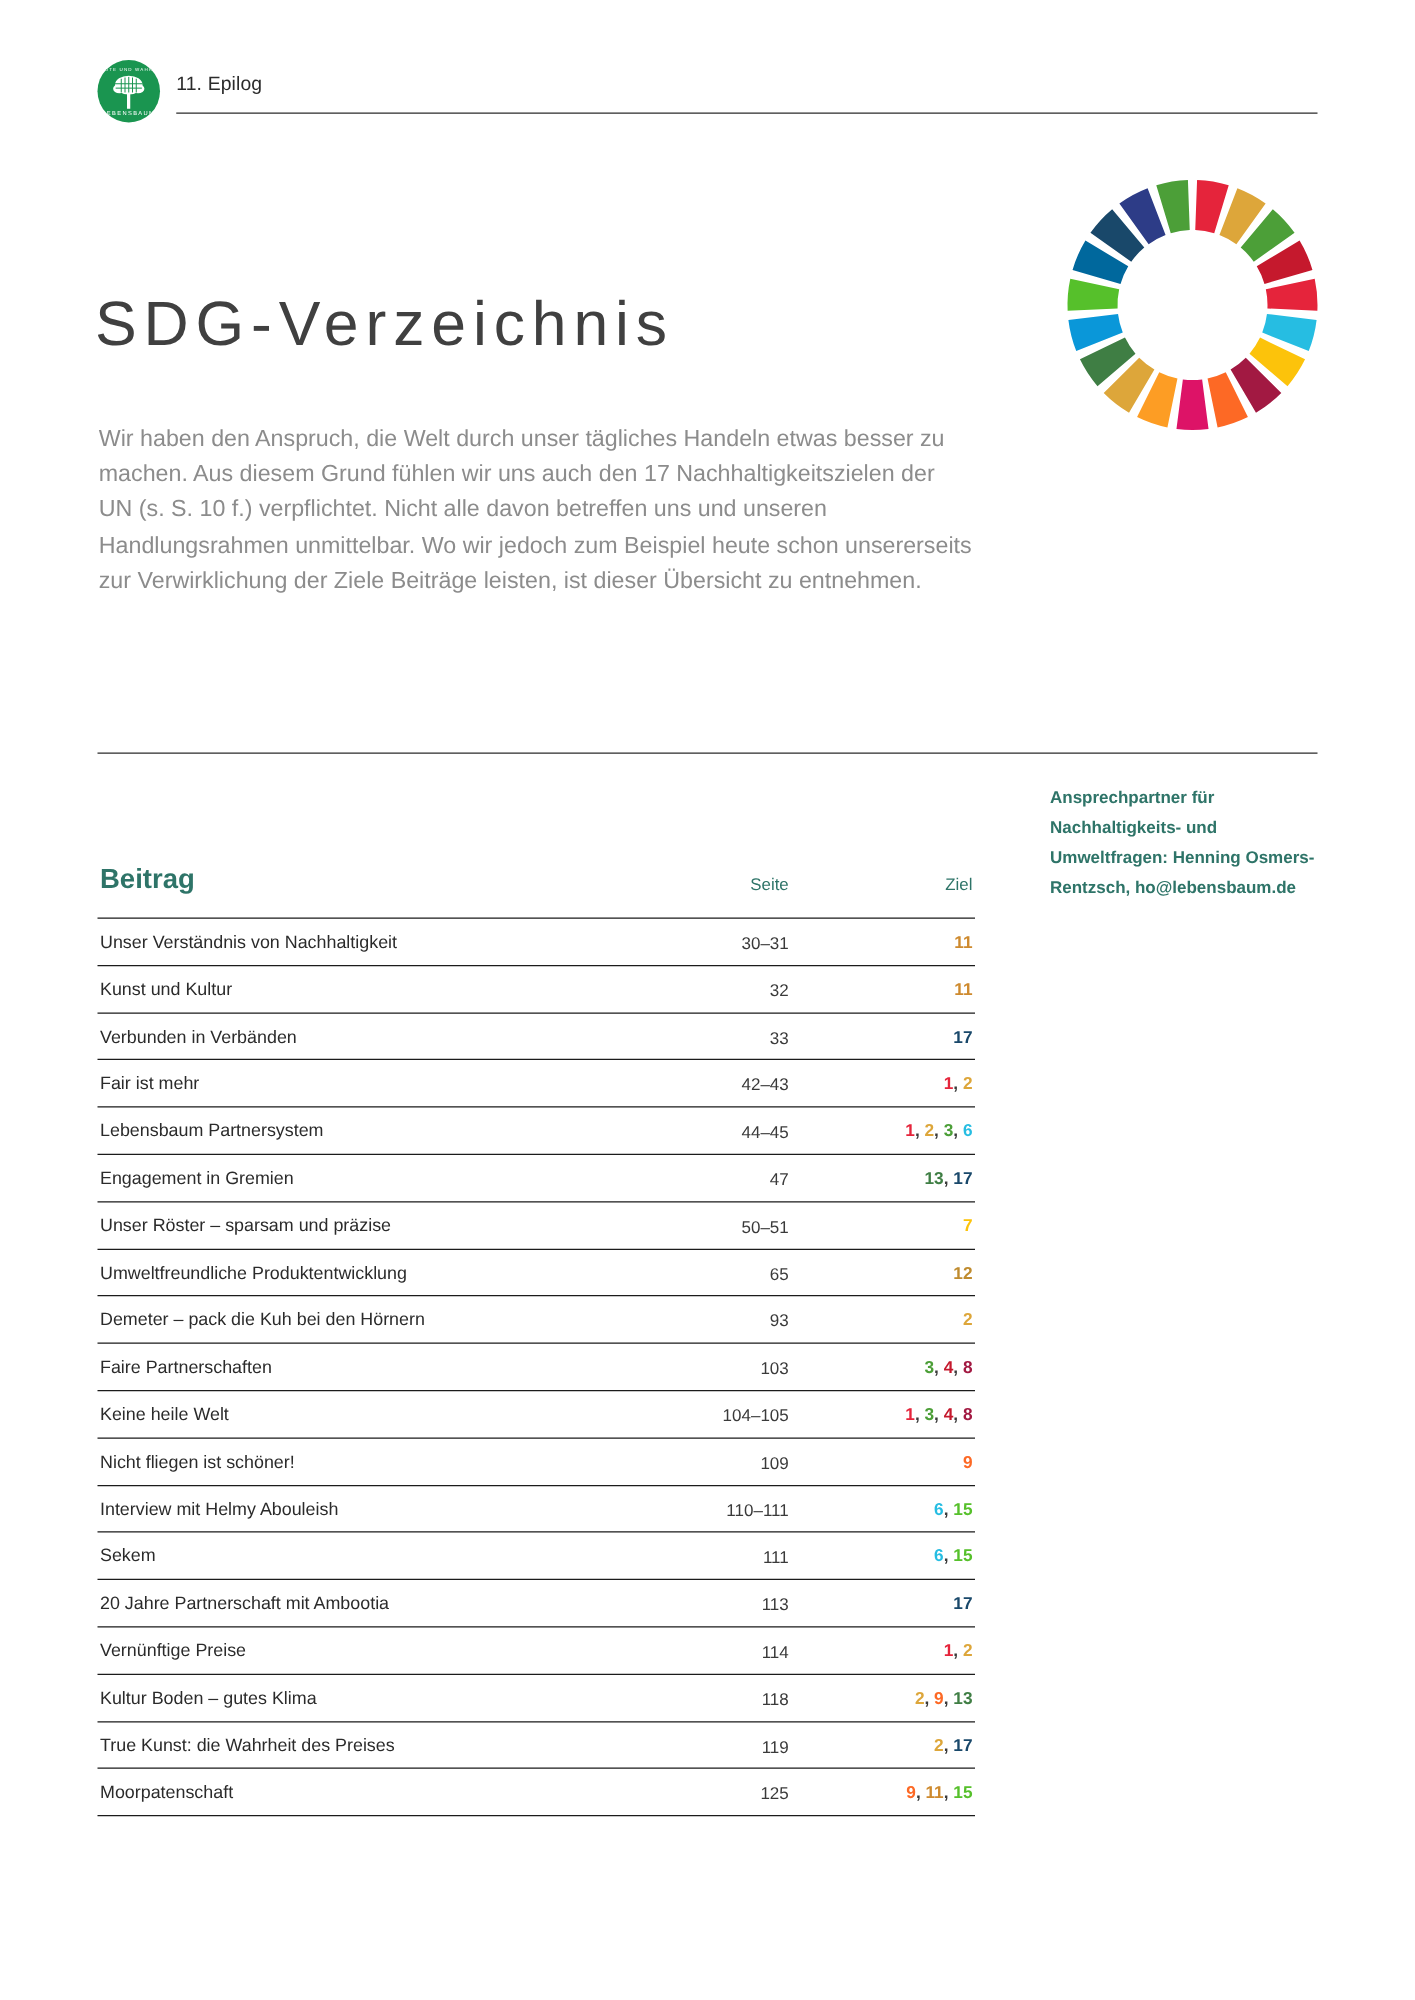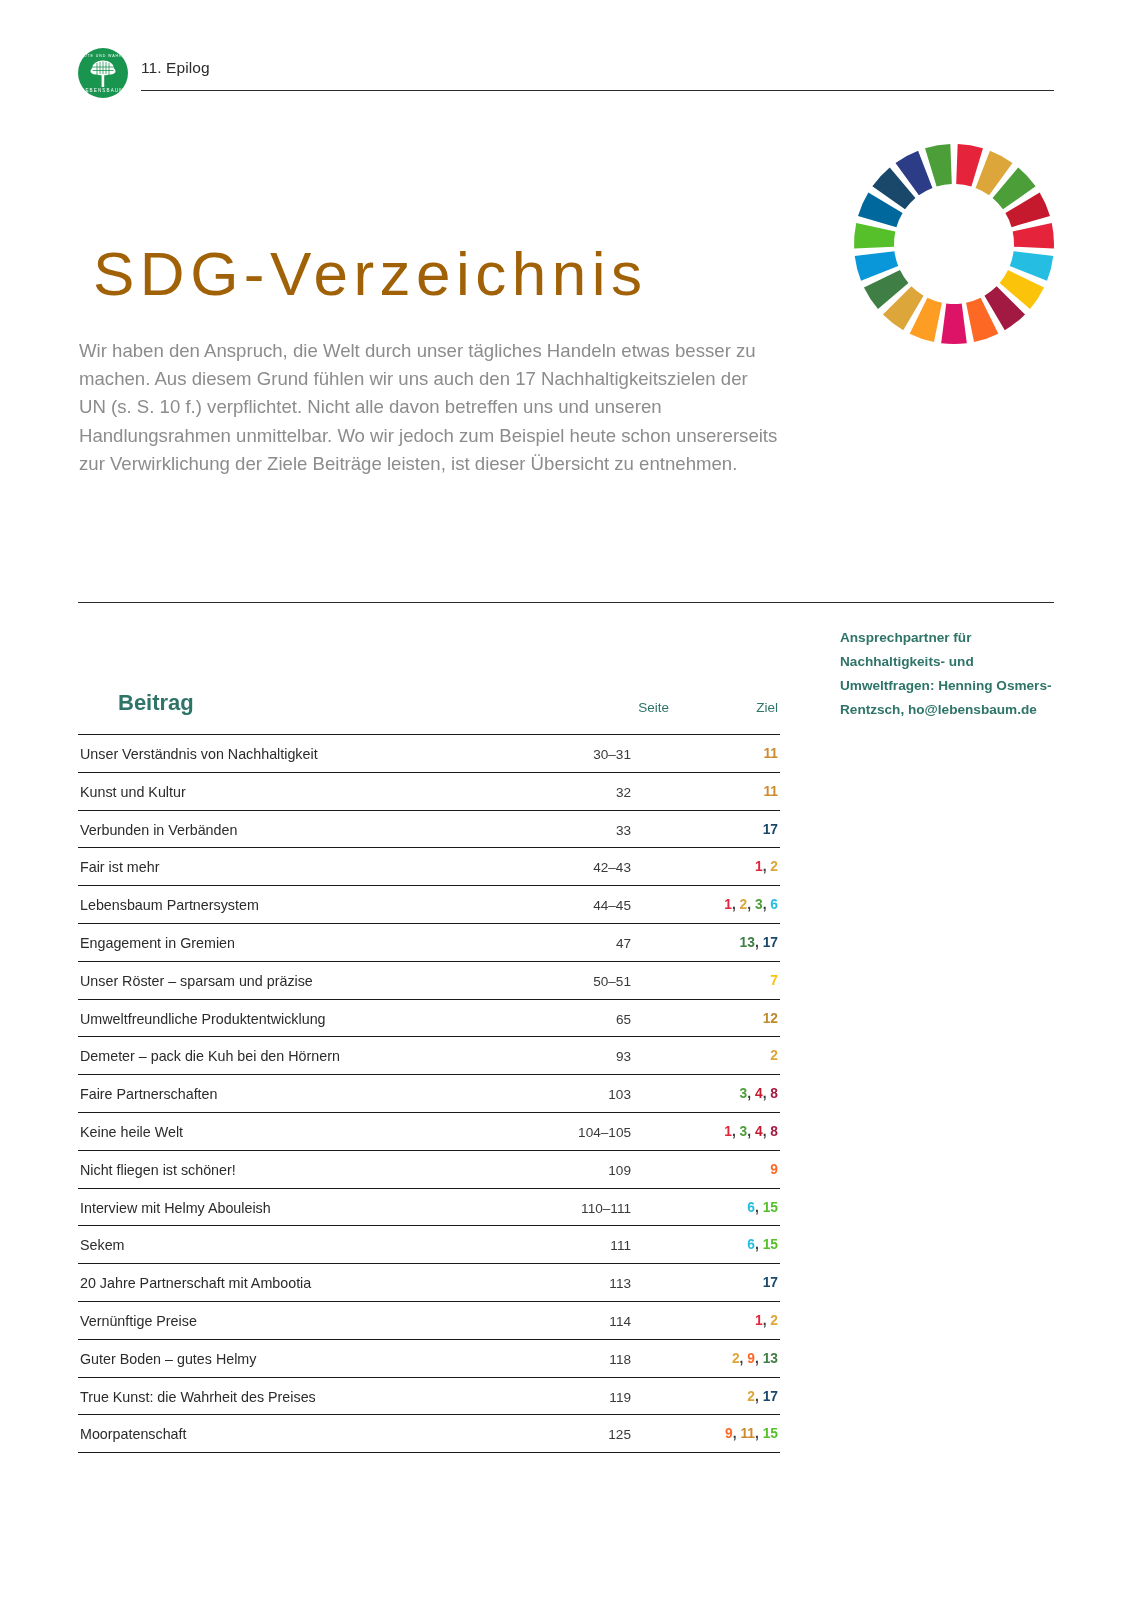--- a/index.html
+++ b/index.html
@@ -75,26 +75,26 @@
     position: absolute;
     left: 852px;
     top: 142px;
     width: 204px;
     height: 204px;
   }
 
   
   .page-title {
     position: absolute;
-    left: 93px;
+    left: 76px;
     top: 196px;
-    font-size: 62px;
+    font-size: 50px;
     font-weight: 400;
     letter-spacing: 5.5px;
-    color: #a16207;
+    color: #404040;
     white-space: nowrap;
   }
 
   
   .intro {
     position: absolute;
     left: 79px;
     top: 318px;
     width: 700px;
     font-size: 18.6px;
@@ -126,21 +126,20 @@
   
   .toc {
     position: absolute;
     left: 78px;
     top: 690px;
     width: 702px;
   }
   .toc-head {
     position: relative;
     height: 40px;
-    margin-left: 38px;
   }
   .toc-head .col-beitrag {
     position: absolute;
     left: 2px;
     top: 0;
     font-size: 22px;
     font-weight: bold;
     color: #2e7468;
   }
   .toc-head .col-seite {
@@ -351,21 +350,21 @@
           <div class="r-title">20 Jahre Partnerschaft mit Ambootia</div>
           <div class="r-page">113</div>
           <div class="r-goals"><span style="color: rgb(25, 72, 106);">17</span></div>
         </div>
         <div class="toc-row">
           <div class="r-title">Vernünftige Preise</div>
           <div class="r-page">114</div>
           <div class="r-goals"><span style="color: rgb(229, 36, 59);">1</span><span class="sep">, </span><span style="color: rgb(221, 166, 58);">2</span></div>
         </div>
         <div class="toc-row">
-          <div class="r-title">Guter Boden – gutes Helmy</div>
+          <div class="r-title">Kultur Boden – gutes Klima</div>
           <div class="r-page">118</div>
           <div class="r-goals"><span style="color: rgb(221, 166, 58);">2</span><span class="sep">, </span><span style="color: rgb(253, 105, 37);">9</span><span class="sep">, </span><span style="color: rgb(63, 126, 68);">13</span></div>
         </div>
         <div class="toc-row">
           <div class="r-title">True Kunst: die Wahrheit des Preises</div>
           <div class="r-page">119</div>
           <div class="r-goals"><span style="color: rgb(221, 166, 58);">2</span><span class="sep">, </span><span style="color: rgb(25, 72, 106);">17</span></div>
         </div>
         <div class="toc-row">
           <div class="r-title">Moorpatenschaft</div>

